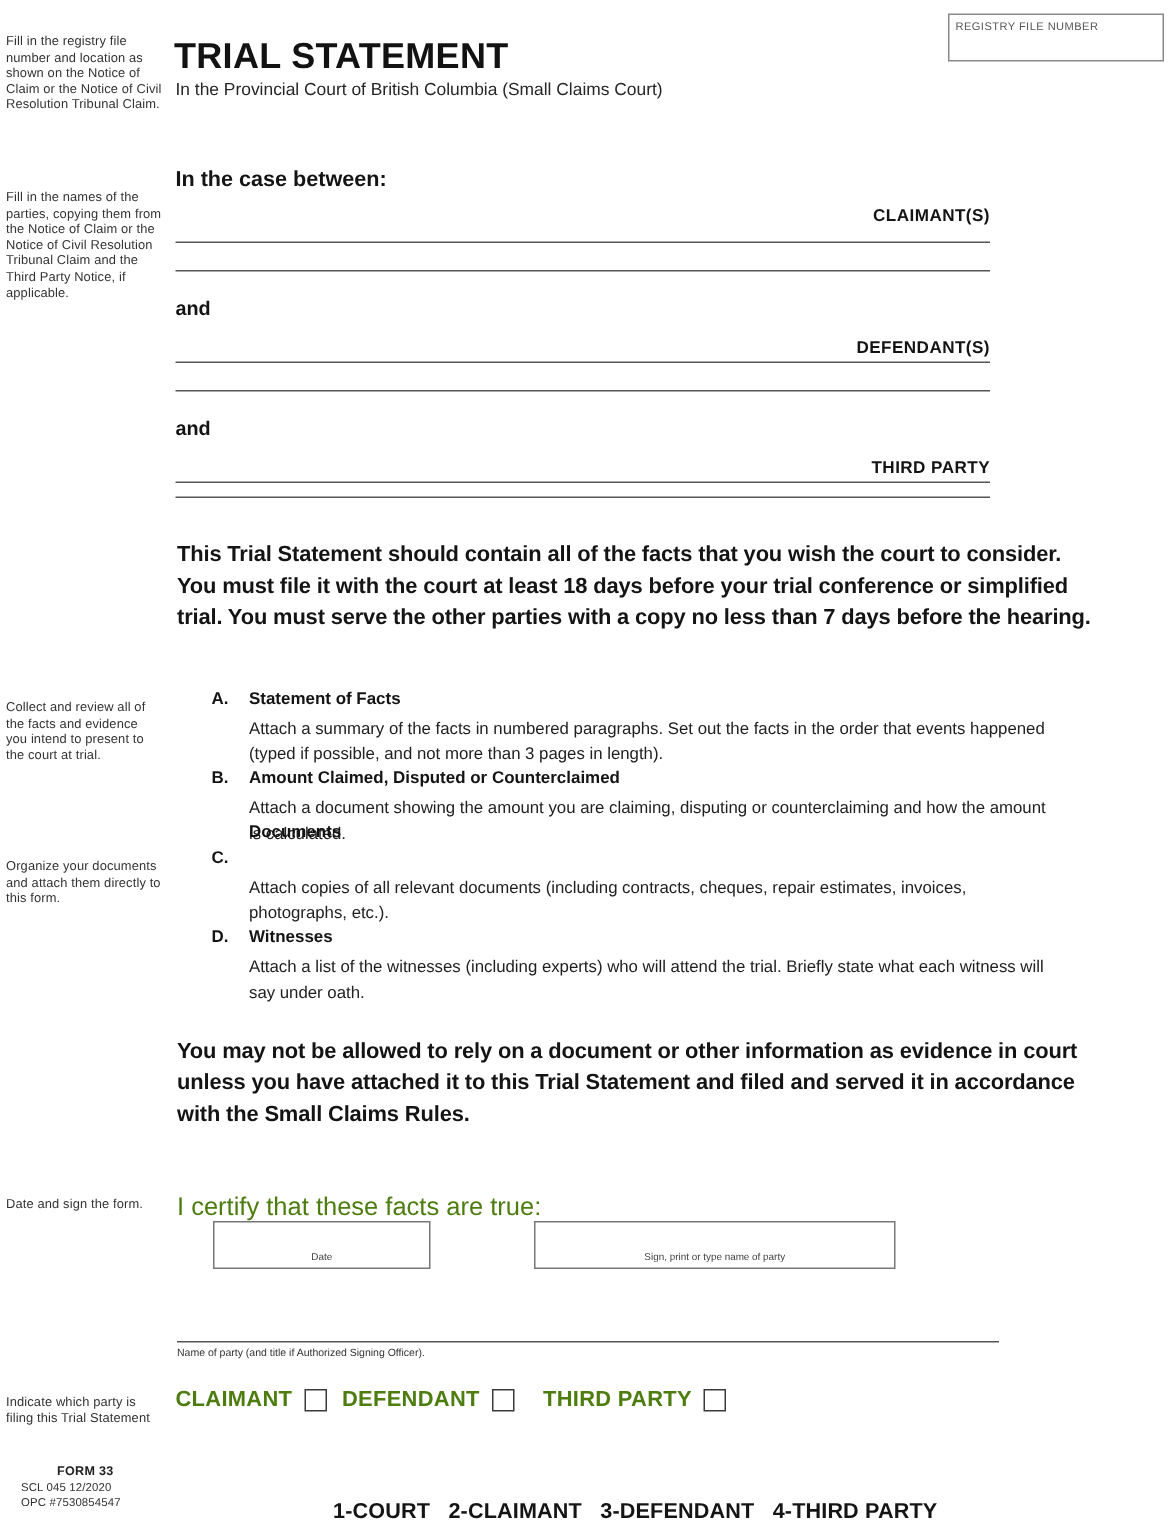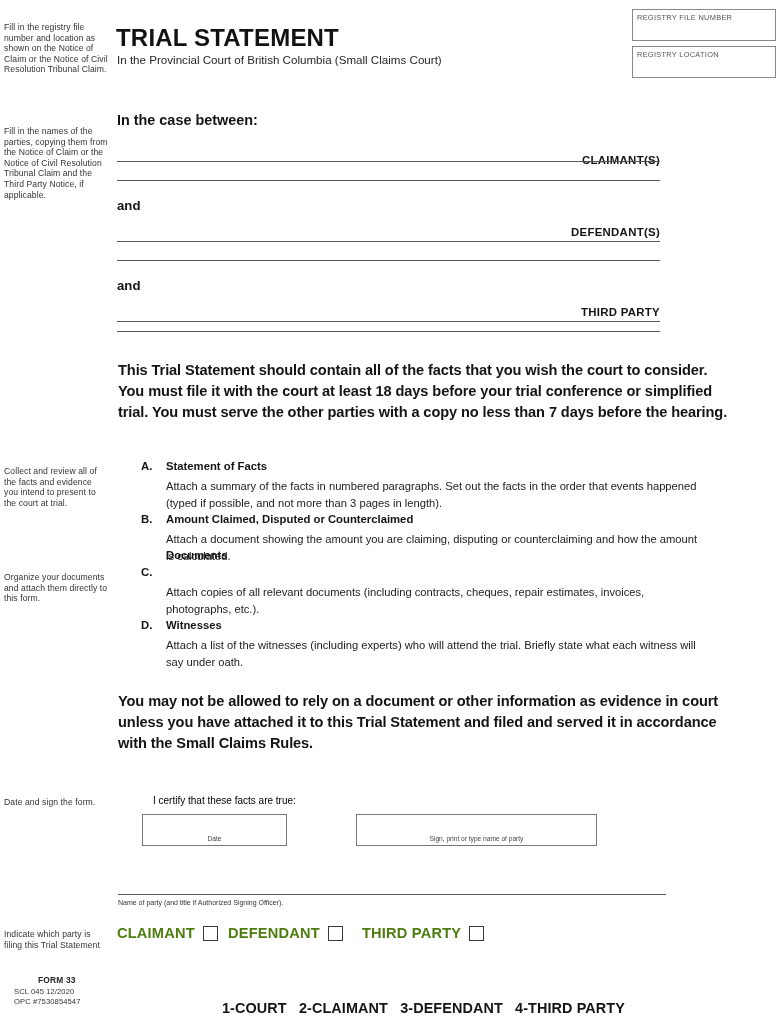--- a/index.html
+++ b/index.html
@@ -128,23 +128,22 @@
     font-size: 11.2px;
     line-height: 17.4px;
     color: #212121;
   }
 
   
   #certify-line {
     position: absolute;
     left: 118px;
     top: 795px;
-    font-size: 10px;
-    color: #000000;
-    margin-left: 35px;
+    font-size: 17px;
+    color: #4d7c0f;
   }
   .sig-box {
     position: absolute;
     border: 1px solid #777777;
     box-sizing: border-box;
     background: #ffffff;
   }
   .sig-box .sig-caption {
     position: absolute;
     bottom: 3px;
@@ -236,30 +235,26 @@
   <div class="margin-note" style="top:22px;">Fill in the registry file number and location as shown on the Notice of Claim or the Notice of Civil Resolution Tribunal Claim.</div>
 
   <div id="doc-title">TRIAL STATEMENT</div>
   <div id="doc-subtitle">In the Provincial Court of British Columbia (Small Claims Court)</div>
 
   <div class="registry-box" id="registry-file-number-box">
     <div class="rb-label">REGISTRY FILE NUMBER</div>
     <div class="rb-field"></div>
   </div>
 
-  <div class="registry-box" id="registry-location-box">
-    <div class="rb-label">REGISTRY LOCATION</div>
-    <div class="rb-field"></div>
-  </div>
 
   <div class="margin-note" style="top:126px;">Fill in the names of the parties, copying them from the Notice of Claim or the Notice of Civil Resolution Tribunal Claim and the Third Party Notice, if applicable.</div>
 
   <div id="case-between">In the case between:</div>
 
-  <div class="party-label" style="top:154px;text-align:right;">CLAIMANT(S)</div>
+  <div class="party-label" style="top:138px;text-align:right;">CLAIMANT(S)</div>
   <div class="rule" style="left:117px; top:161px; width:543px;"></div>
   <div class="rule" style="left:117px; top:180px; width:543px;"></div>
 
   <div class="and-word" style="top:198px;">and</div>
 
   <div class="party-label" style="top:226px;">DEFENDANT(S)</div>
   <div class="rule" style="left:117px; top:241px; width:543px;"></div>
   <div class="rule" style="left:117px; top:260px; width:543px;"></div>
 
   <div class="and-word" style="top:278px;">and</div>

